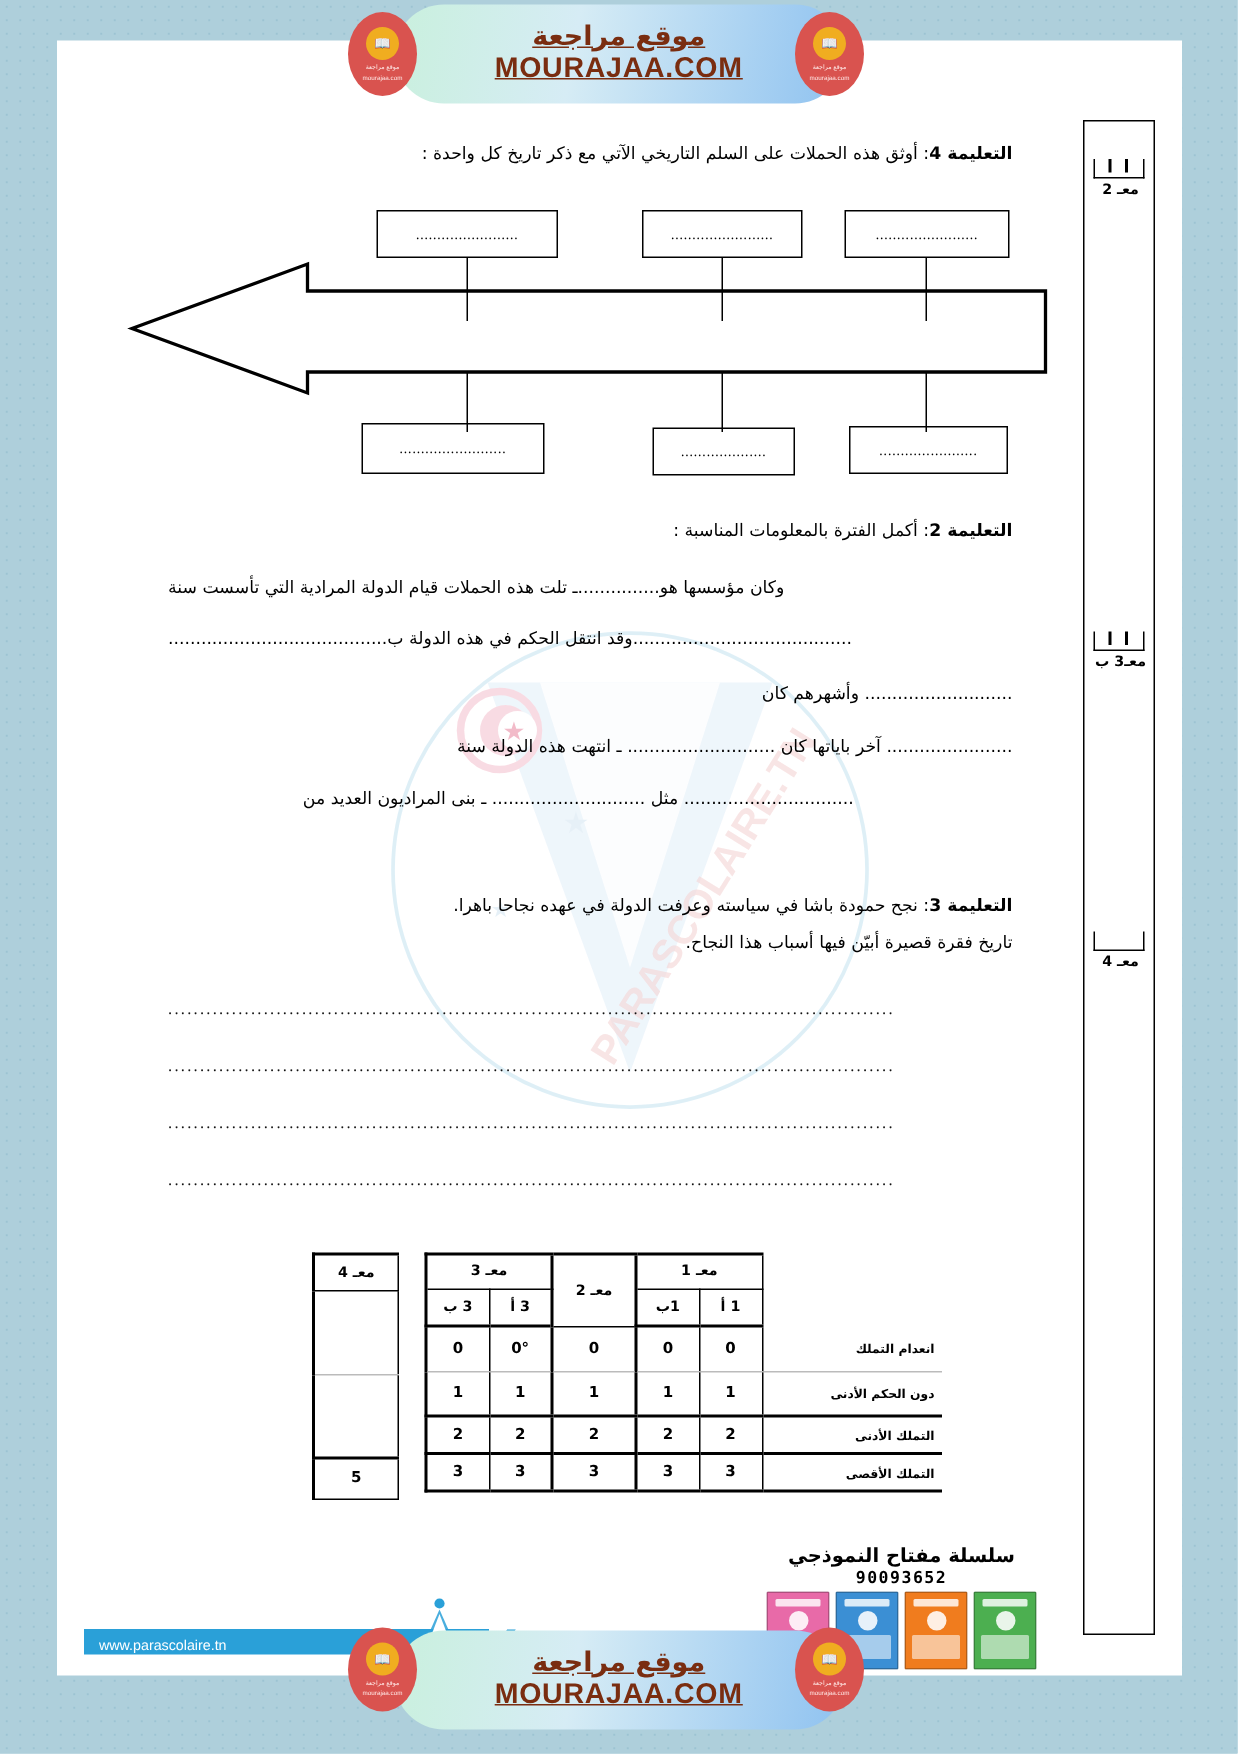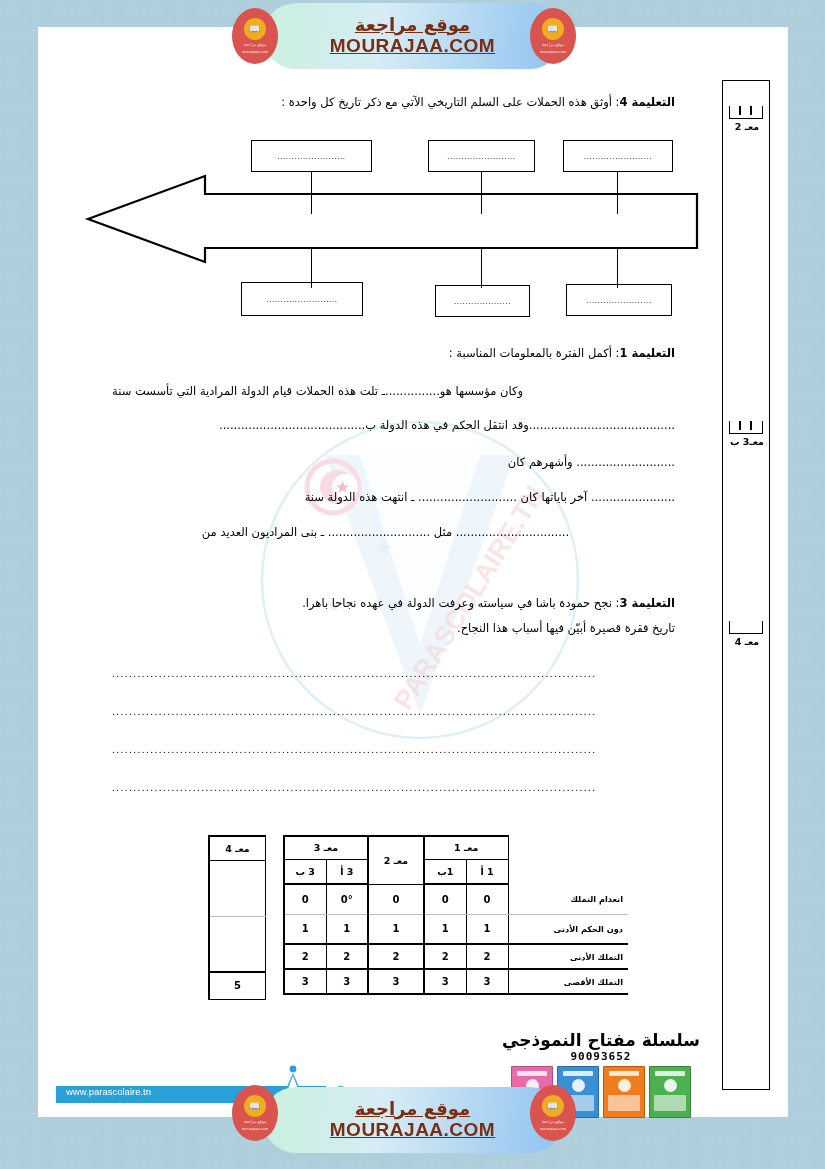--- a/index.html
+++ b/index.html
@@ -178,35 +178,35 @@
 
   
   .footer-strip {
     position: absolute;
     left: 56px; top: 1086px;
     width: 270px; height: 17px;
     background: #2aa0d8;
     color: #fff;
     font-family: "Liberation Sans", sans-serif;
     font-size: 9.5px;
-    display: flex; align-items: flex-start;
+    display: flex; align-items: flex-end;
     padding-left: 10px;
   }
   .footer-chev {
     position: absolute; left: 326px; top: 1082px;
     color: #2aa0d8; font-size: 26px;
     font-family: "Liberation Sans", sans-serif;
   }
   .pub-block {
     position: absolute; left: 496px; top: 1030px;
     width: 210px; text-align: center;
   }
   .pub-title {
     font-family: "DejaVu Sans", sans-serif;
-    direction: rtl; font-size: 17px; font-weight: bold;
+    direction: rtl; font-size: 13px; font-weight: bold;
     color: #000; letter-spacing: .5px;
   }
   .pub-phone {
     font-family: "DejaVu Sans Mono", monospace;
     font-size: 11px; font-weight: bold; color: #000;
     letter-spacing: 1px;
   }
   .book-row {
     display: flex; gap: 4px; justify-content: center;
     margin-top: 3px;
@@ -297,28 +297,28 @@
   </div>
 
   <div class="connector" style="left:311px; top:172px; height:42px;"></div>
   <div class="connector" style="left:481px; top:172px; height:42px;"></div>
   <div class="connector" style="left:617px; top:172px; height:42px;"></div>
   <div class="connector" style="left:311px; top:248px; height:40px;"></div>
   <div class="connector" style="left:481px; top:248px; height:40px;"></div>
   <div class="connector" style="left:617px; top:248px; height:40px;"></div>
 
   <div class="instr" style="left:380px; top:346px; width:295px;">
-    <span class="lbl">التعليمة 1</span><span>: أكمل الفترة بالمعلومات المناسبة :</span>
+    <span class="lbl">التعليمة 2</span><span>: أكمل الفترة بالمعلومات المناسبة :</span>
   </div>
 
   <div class="instr" style="left:112px; top:384px; width:563px; text-align:left;">
     <span>وكان مؤسسها هو</span><span style="letter-spacing:1.5px">...............</span><span>ـ تلت هذه الحملات قيام الدولة المرادية التي تأسست سنة</span>
   </div>
 
-  <div class="instr" style="left:112px; top:418px; width:563px; text-align:right;">
+  <div class="instr" style="left:112px; top:418px; width:563px; text-align:left;">
     <span style="letter-spacing:1.5px">........................................</span><span>وقد انتقل الحكم في هذه الدولة ب</span><span style="letter-spacing:1.5px">........................................</span>
   </div>
 
   <div class="instr" style="left:112px; top:455px; width:563px; text-align:right;">
     <span style="letter-spacing:1.5px">...........................</span>
     <span>وأشهرهم كان</span>
   </div>
 
   <div class="instr" style="left:112px; top:490px; width:563px; text-align:right;">
     <span style="letter-spacing:1.5px">.......................</span>

